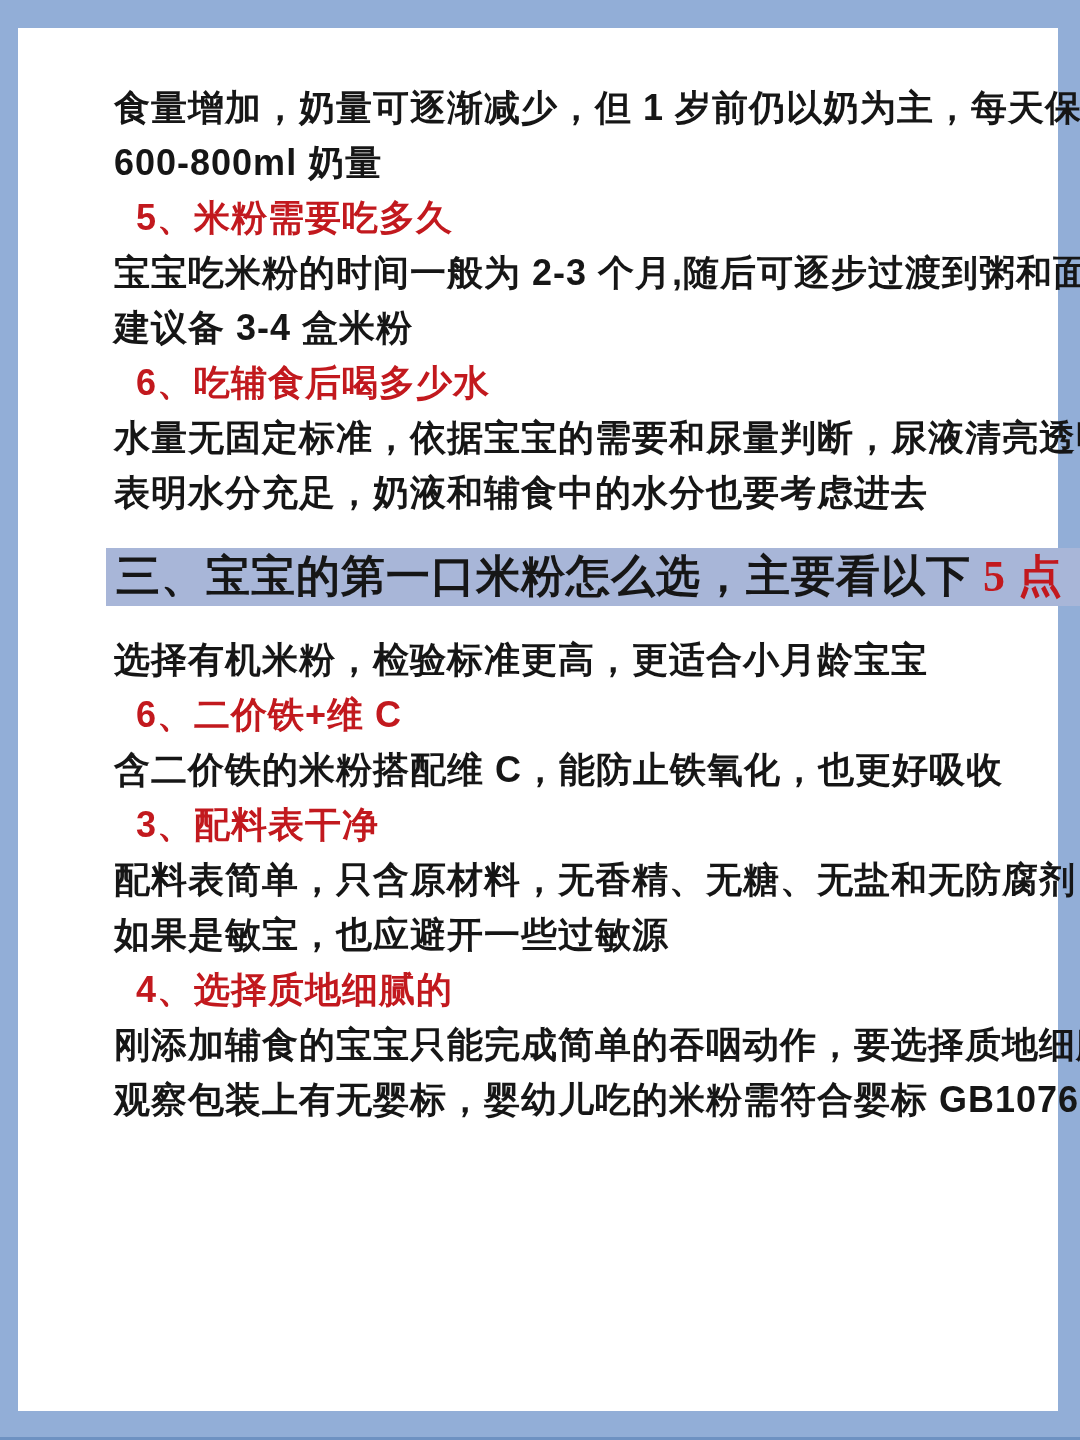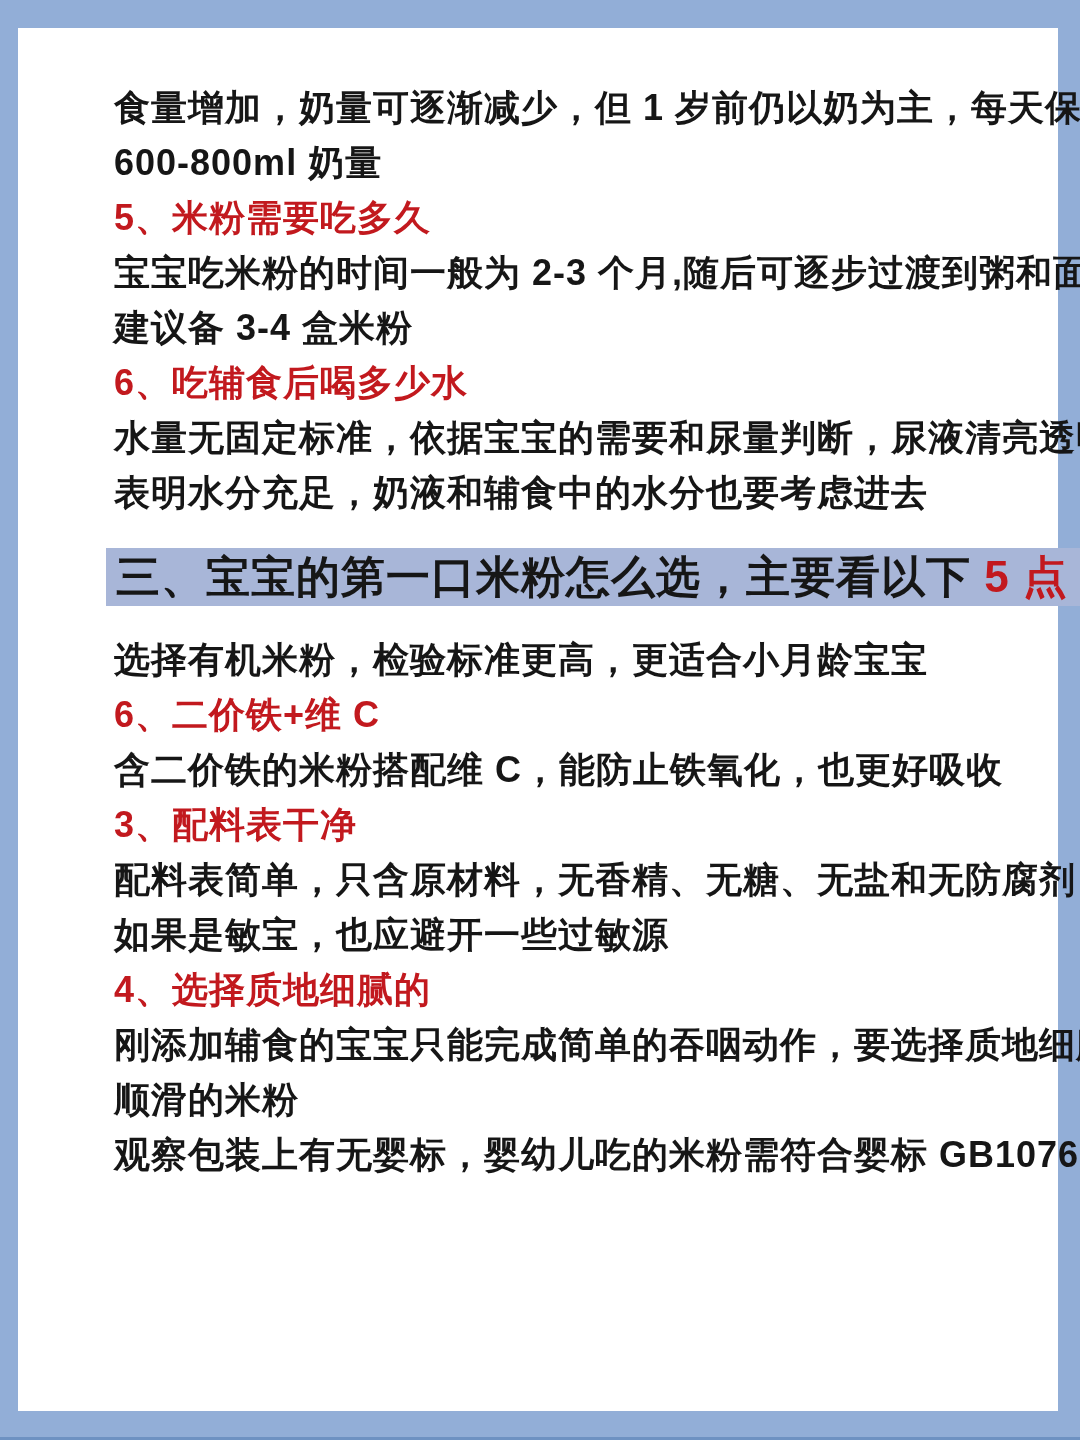--- a/index.html
+++ b/index.html
@@ -39,24 +39,26 @@
     height: 55px;
     line-height: 55px;
     font-size: 36px;
     font-weight: bold;
     color: var(--text-black, #161616);
     white-space: nowrap;
     letter-spacing: 1px;
   }
   .line.heading {
     color: var(--accent-red, #c2191e);
+    margin-left: 22px;
   }
   .title-row {
     margin: 28px 0 26px -8px;
     white-space: nowrap;
+    font-family: Liberation Serif, serif;
   }
   .title-chip {
     display: inline-block;
     background: var(--highlight-blue, #a8b6d8);
     line-height: 58px;
     height: 58px;
     padding: 0 20px 0 10px;
     font-size: 44px;
     font-weight: 900;
     color: var(--text-black, #161616);
@@ -83,18 +85,17 @@
         <div class="line">表明水分充足，奶液和辅食中的水分也要考虑进去</div>
         <div class="title-row"><span class="title-chip"><span>三、宝宝的第一口米粉怎么选，主要看以下 </span><span class="title-red">5 点</span></span></div>
         <div class="line">选择有机米粉，检验标准更高，更适合小月龄宝宝</div>
         <div class="line heading">6、二价铁+维 C</div>
         <div class="line">含二价铁的米粉搭配维 C，能防止铁氧化，也更好吸收</div>
         <div class="line heading">3、配料表干净</div>
         <div class="line">配料表简单，只含原材料，无香精、无糖、无盐和无防腐剂，</div>
         <div class="line">如果是敏宝，也应避开一些过敏源</div>
         <div class="line heading">4、选择质地细腻的</div>
         <div class="line">刚添加辅食的宝宝只能完成简单的吞咽动作，要选择质地细腻</div>
-        <div class="line">顺滑的米粉</div>
         <div class="line">观察包装上有无婴标，婴幼儿吃的米粉需符合婴标 GB10769</div>
       </div>
   </div>
   <div class="bottom-edge"></div>
 </div>
 
 </body></html>

